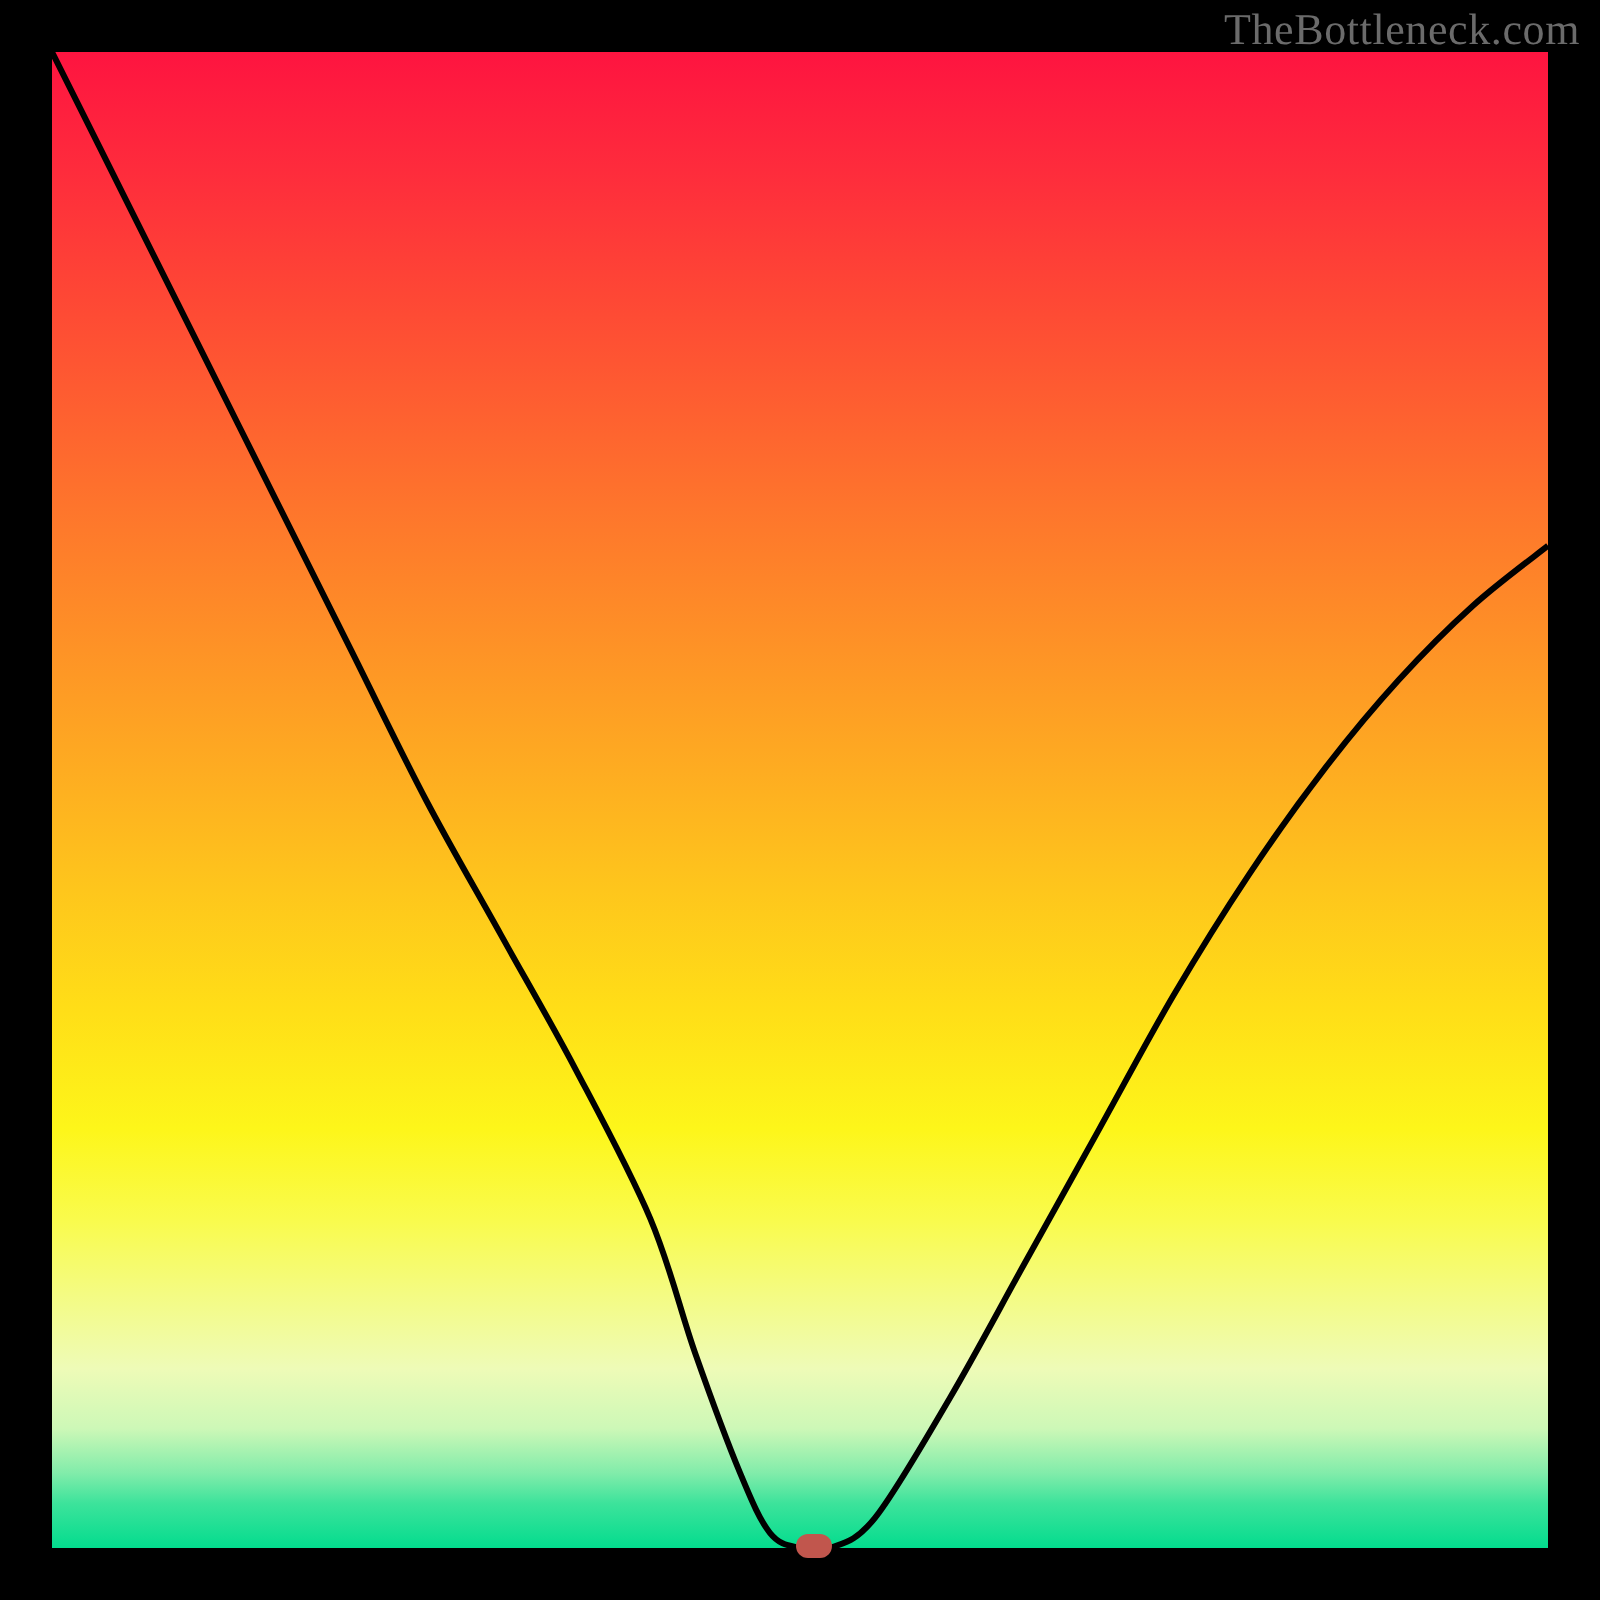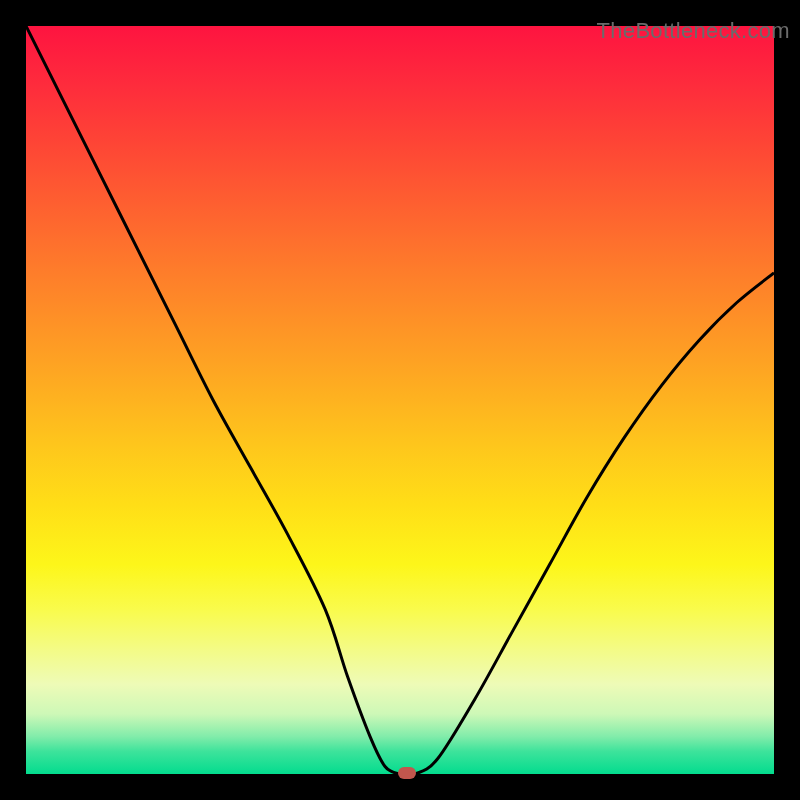--- a/index.html
+++ b/index.html
@@ -40,24 +40,24 @@
       #f4fb82 83%,
       #eefbb7 88%,
       #cdf8b7 92%,
       #81ecaa 95%,
       #3de39b 97%,
       #03dc8e 100%
     );
   }
   .watermark {
     position: absolute;
-    top: 18px;
+    top: 2px;
     right: 10px;
     color: #6b6b6b;
-    font-family: Liberation Sans, sans-serif;
+    font-family: Liberation Serif, serif;
     font-size: 22px;
     font-weight: 400;
     letter-spacing: 0.3px;
   }
   svg.curve {
     position: absolute;
     left: 26px;
     top: 26px;
     width: 748px;
     height: 748px;

